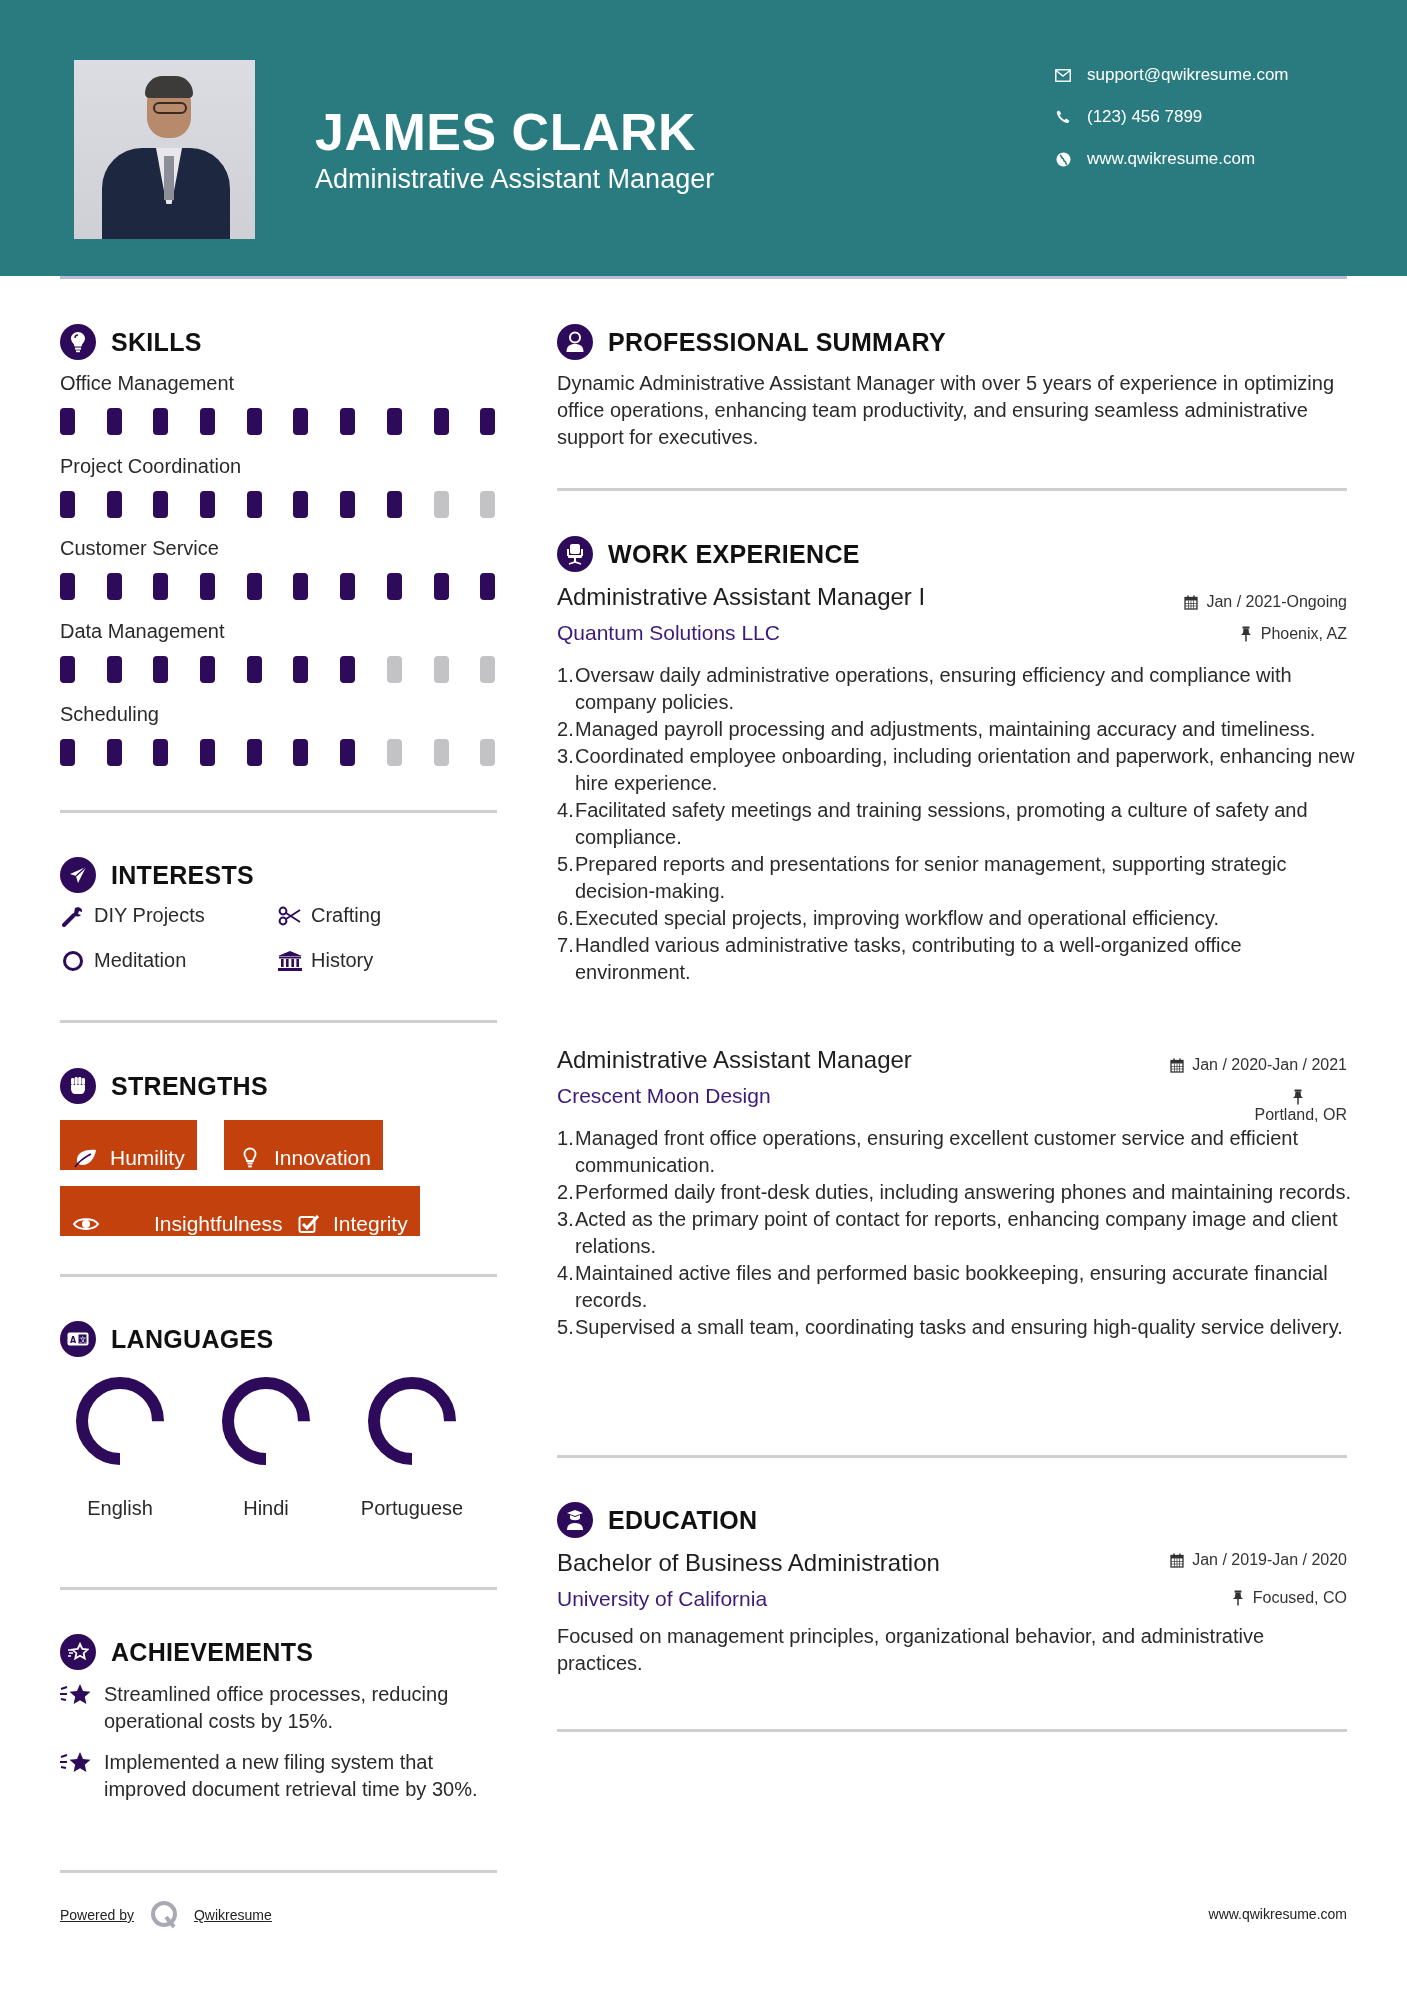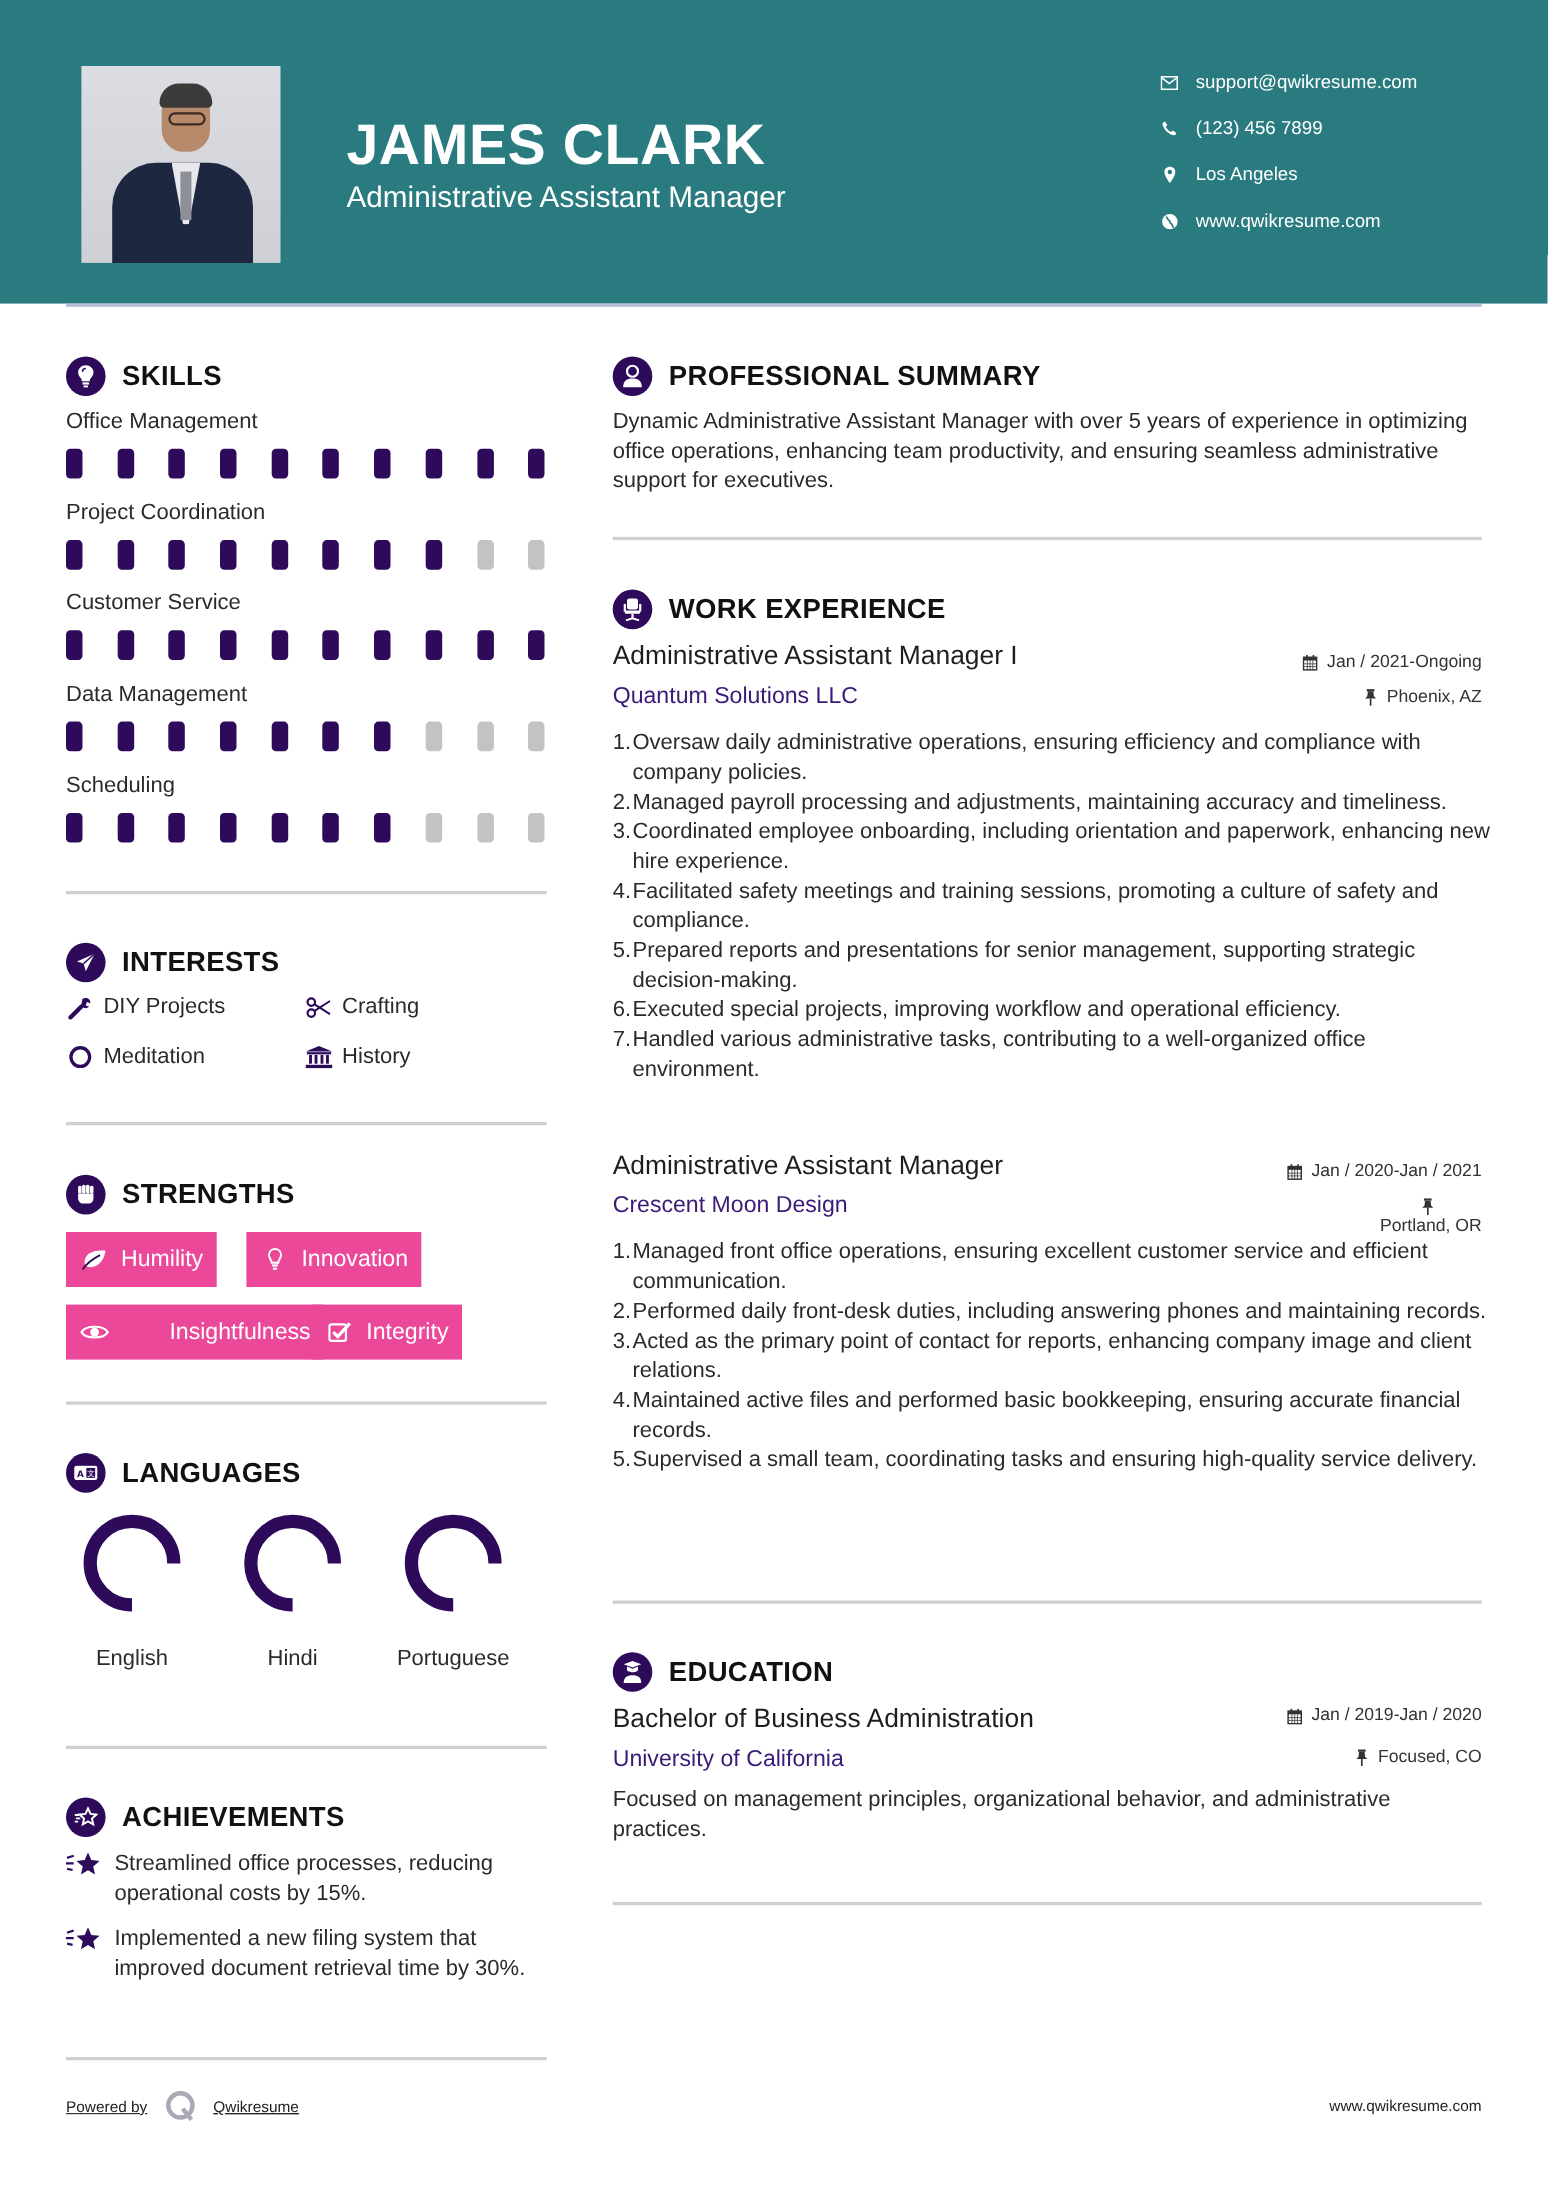--- a/index.html
+++ b/index.html
@@ -32,21 +32,21 @@
 
   .skill-label { position: absolute; left: 60px; font-size: 20px; color: #2a2a2a; }
   .skill-bars { position: absolute; left: 60px; display: flex; }
   .bar { width: 15px; height: 27px; border-radius: 4px; margin-right: 31.7px; }
   .bar.on { background: #2d0a5a; }
   .bar.off { background: #c3c3c5; }
 
   .interest { position: absolute; display: flex; align-items: flex-start; font-size: 20px; color: #2a2a2a; }
   .interest .i-icon { width: 26px; height: 24px; display: flex; align-items: center; justify-content: center; margin-right: 8px; }
 
-  .tag { position: absolute; height: 50px; background: #ec4899; color: #ffffff; display: flex; align-items: center; padding: 0 12px; font-size: 21px; }
+  .tag { position: absolute; height: 50px; background: #c2410c; color: #ffffff; display: flex; align-items: flex-end; padding: 0 12px; font-size: 21px; }
   .tag .t-icon { width: 28px; height: 24px; display: flex; align-items: center; justify-content: center; margin-right: 10px; }
 
   .lang { position: absolute; width: 150px; text-align: center; }
   .lang svg { display: block; margin: 0 auto; }
   .lang-label { font-size: 20px; color: #2a2a2a; margin-top: 28px; line-height: 27px; word-break: break-all; width: 118px; margin-left: auto; margin-right: auto; }
 
   .ach { position: absolute; left: 60px; display: flex; width: 430px; }
   .ach .a-icon { width: 34px; height: 26px; margin-right: 10px; flex-shrink: 0; margin-top: 1px; }
   .ach .a-text { font-size: 20px; color: #2a2a2a; line-height: 27px; }
 
@@ -93,29 +93,20 @@
     <div class="contact-row">
       <span class="c-icon">
         <svg width="14" height="14" viewBox="0 0 14 14">
             <path d="M3 0.5 L5.2 3.6 L3.8 5.2 C4.6 7 6.6 9.1 8.6 10 L10.2 8.6 L13.4 10.8 L12.2 13 C7 13.2 0.6 6.8 0.8 1.8 Z" fill="#fff"></path>
           </svg>
       </span>
       <span class="c-text">(123) 456 7899</span>
     </div>
     <div class="contact-row">
       <span class="c-icon">
-        <svg width="11" height="16" viewBox="0 0 11 16">
-            <path d="M5.5 0.5 C2.5 0.5 0.5 2.6 0.5 5.4 C0.5 9 5.5 15.5 5.5 15.5 C5.5 15.5 10.5 9 10.5 5.4 C10.5 2.6 8.5 0.5 5.5 0.5 Z" fill="#fff"></path>
-            <circle cx="5.5" cy="5.4" r="2" fill="#2a7b80"></circle>
-          </svg>
-      </span>
-      <span class="c-text">Los Angeles</span>
-    </div>
-    <div class="contact-row">
-      <span class="c-icon">
         <svg width="15" height="15" viewBox="0 0 15 15">
             <circle cx="7.5" cy="7.5" r="7" fill="#fff"></circle>
             <path d="M4 3 C6 4 5 6 7 6.5 C8 7 7 9 9 9.5 C10 10 9.5 12 11 13" fill="none" stroke="#2a7b80" stroke-width="1.6"></path>
           </svg>
       </span>
       <span class="c-text">www.qwikresume.com</span>
     </div>
   </div>
 </div>
 <div class="header-line"></div>

